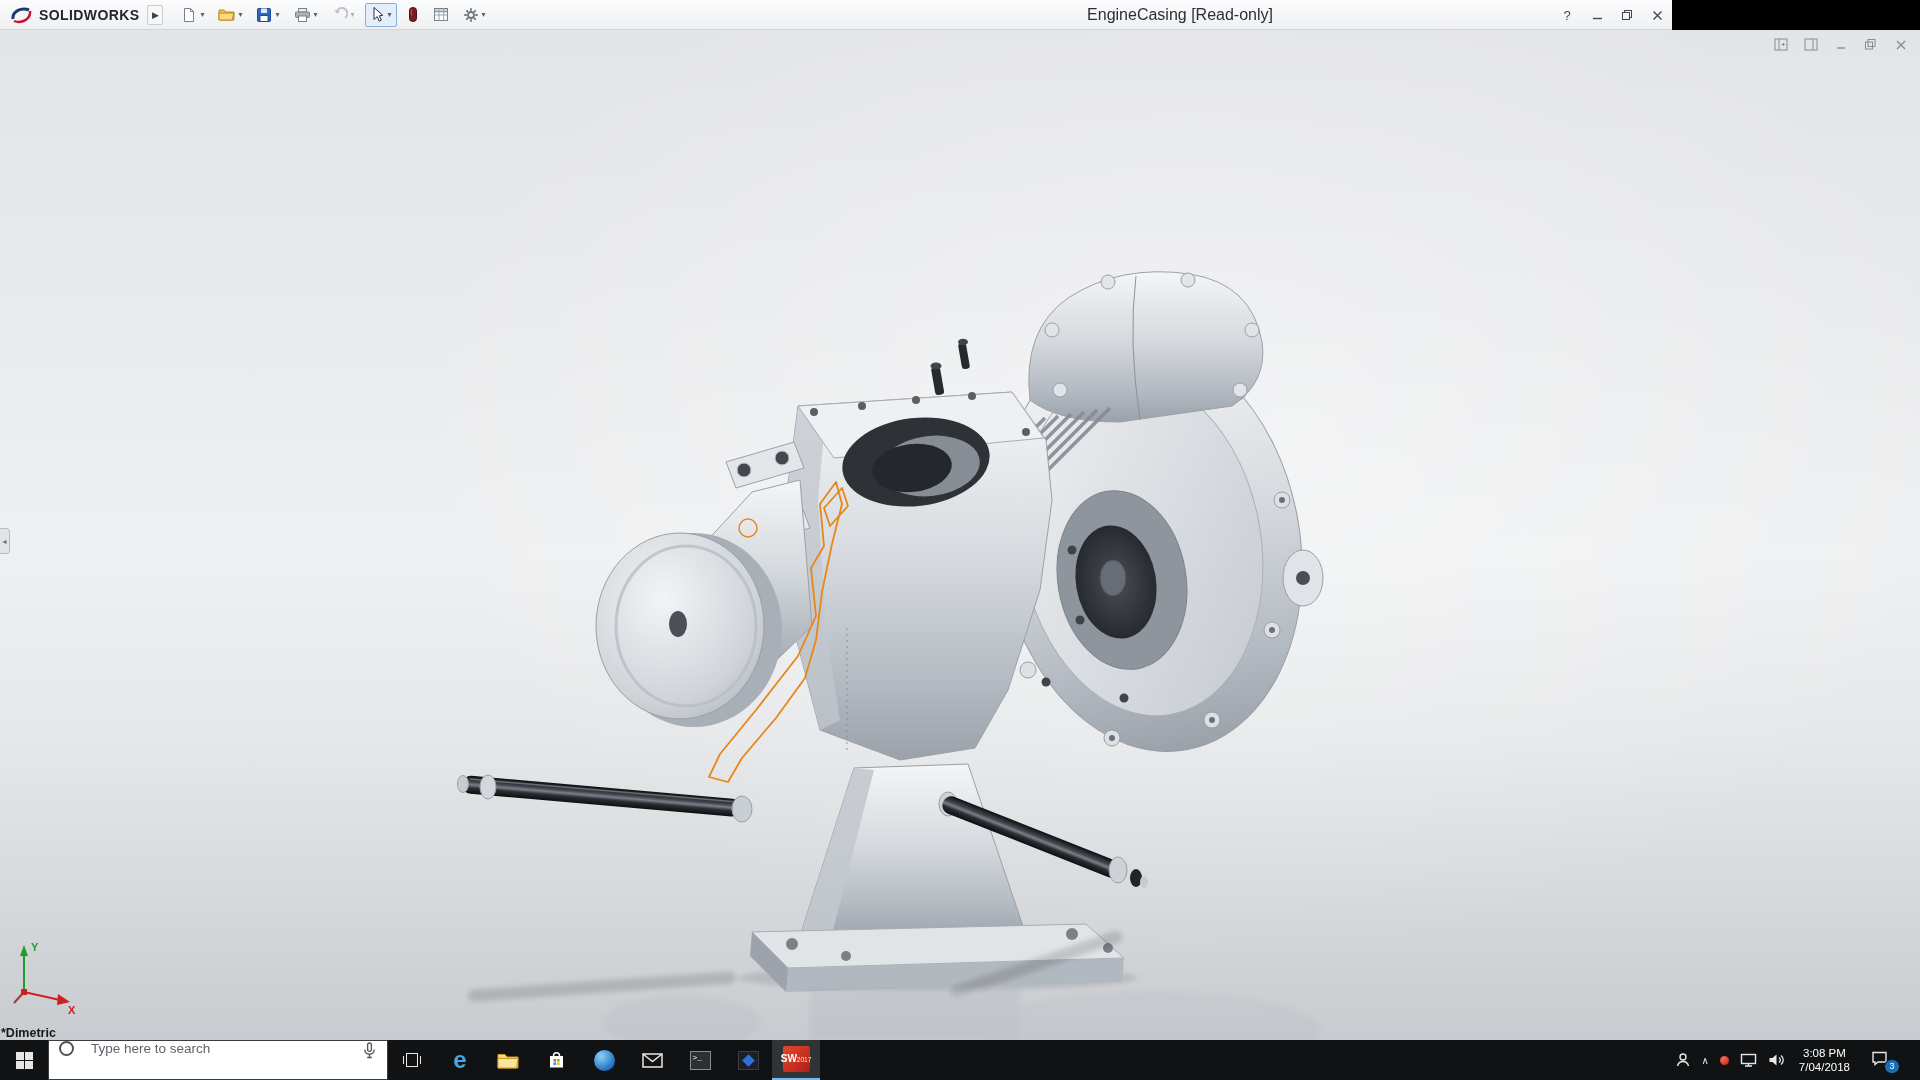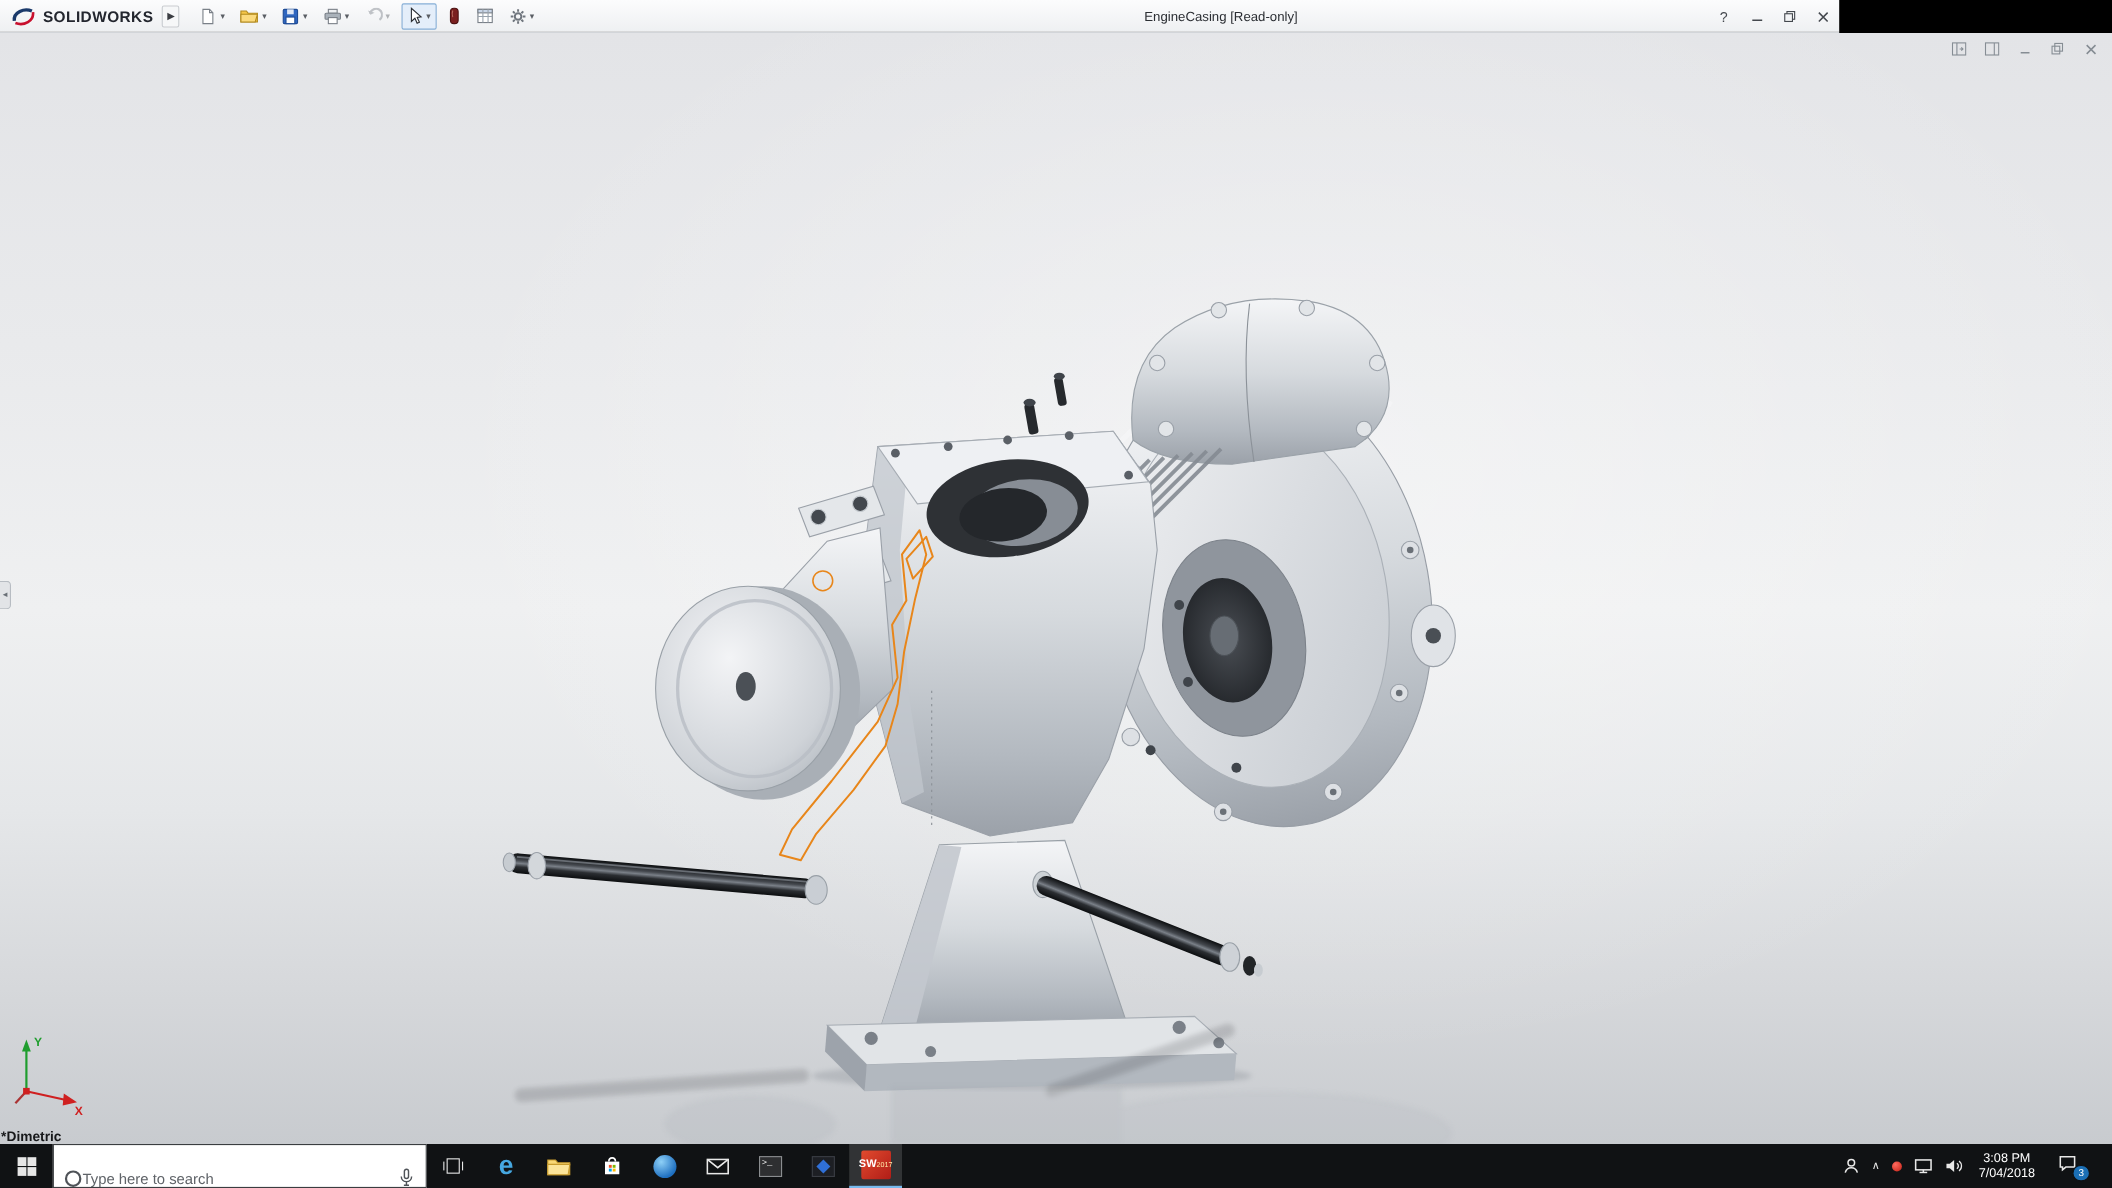--- a/index.html
+++ b/index.html
@@ -6,41 +6,41 @@
   html,body{width:1920px;height:1080px;overflow:hidden;font-family:"Liberation Sans","DejaVu Sans",sans-serif;background:#000}
   
   .titlebar{position:absolute;top:0;left:0;width:1672px;height:30px;background:linear-gradient(#fcfcfd,#eef0f2);border-bottom:1px solid #d2d5d9;display:flex;align-items:center;z-index:30}
   .brand{display:flex;align-items:center;gap:5px;padding:0 8px 0 10px}
   .brand-text{font-size:14px;font-weight:700;letter-spacing:.4px;color:#23262e}
   .flyout-btn{width:16px;height:20px;display:flex;align-items:center;justify-content:center;font-size:9px;color:#3a3d42;border:1px solid #c9ccd0;background:#f6f7f8;border-radius:2px;margin-right:14px}
   .tool{height:24px;display:flex;align-items:center;gap:3px;padding:0 4px;border-radius:2px;margin-right:6px}
   .tool .dd{font-size:8px;color:#5a5e64;line-height:1}
   .tool.disabled{opacity:.45}
   .tool.active-box{border:1px solid #86aed6;background:#e4eefa}
-  .title-center{position:absolute;left:1110px;top:0;height:30px;transform:translateX(-50%);display:flex;align-items:center;font-size:12px;color:#2b2e33}
+  .title-center{position:absolute;left:1180px;top:0;height:30px;transform:translateX(-50%);display:flex;align-items:center;font-size:16px;color:#2b2e33}
   .win-controls{position:absolute;right:0;top:0;height:30px;display:flex;align-items:stretch}
   .win-btn{width:30px;display:flex;align-items:center;justify-content:center;color:#44484e;font-size:13px}
   .win-btn svg{display:block}
   
   .viewport{position:absolute;top:30px;left:0;width:1920px;height:1010px;overflow:hidden;
     background:linear-gradient(180deg,#e3e4e7 0%,#e9eaec 28%,#eff0f1 52%,#e5e7e9 70%,#d6d8db 86%,#c8cbcf 100%)}
   .viewport::after{content:"";position:absolute;inset:0;background:radial-gradient(1150px 760px at 62% 40%,rgba(255,255,255,.38),rgba(255,255,255,0) 70%);pointer-events:none}
   .model-svg{position:absolute;top:0;left:0;z-index:1}
   .docbar{position:absolute;top:7px;right:12px;display:flex;gap:15px;z-index:5}
   .doc-btn{width:15px;height:15px;display:flex;align-items:center;justify-content:center}
   .collapse-tab{position:absolute;left:0;top:498px;width:10px;height:26px;background:#e2e4e7;border:1px solid #b7bcc2;border-left:none;border-radius:0 4px 4px 0;display:flex;align-items:center;justify-content:center;z-index:5}
   .collapse-tab span{font-size:7px;color:#6a7077}
   .triad{position:absolute;left:8px;bottom:26px;z-index:4}
   .view-label{position:absolute;left:1px;bottom:0px;font-size:12.5px;font-weight:600;color:#17181a;z-index:4}
   
   .taskbar{position:absolute;bottom:0;left:0;width:1920px;height:40px;background:#101214;display:flex;align-items:stretch;z-index:40;color:#e8e8e8}
   .tb-btn{width:48px;display:flex;align-items:center;justify-content:center;position:relative}
   .start-grid{display:grid;grid-template-columns:8px 8px;grid-template-rows:8px 8px;gap:1px}
   .start-grid i{background:#e6e6e6}
-  .searchbox{width:340px;background:#ffffff;display:flex;align-items:flex-end;gap:1px;padding:0 10px;border:1px solid #3a3d40}
+  .searchbox{width:340px;background:#ffffff;display:flex;align-items:flex-start;gap:17px;padding:0 10px;border:1px solid #3a3d40}
   .search-ring{width:15px;height:15px;border:2px solid #4f5358;border-radius:50%}
   .searchbox input{flex:1;border:none;outline:none;font-size:13.5px;color:#222;font-family:"Liberation Sans","DejaVu Sans",sans-serif;background:transparent}
   .searchbox input::placeholder{color:#5f6368}
   .taskview{position:relative;width:18px;height:14px}
   .taskview i{position:absolute;border:1.6px solid #e8e8e8;background:transparent}
   .taskview .c{left:3px;top:0;width:12px;height:14px}
   .taskview .l{left:0;top:3px;width:2px;height:8px;border-width:0 0 0 1.6px}
   .taskview .r{right:0;top:3px;width:2px;height:8px;border-width:0 1.6px 0 0}
   .edge-e{font-size:24px;font-weight:700;color:#46a7e0;line-height:1}
   .circle-app{width:21px;height:21px;border-radius:50%;background:radial-gradient(circle at 34% 30%,#8ed0f7,#1e6fc0 72%)}

